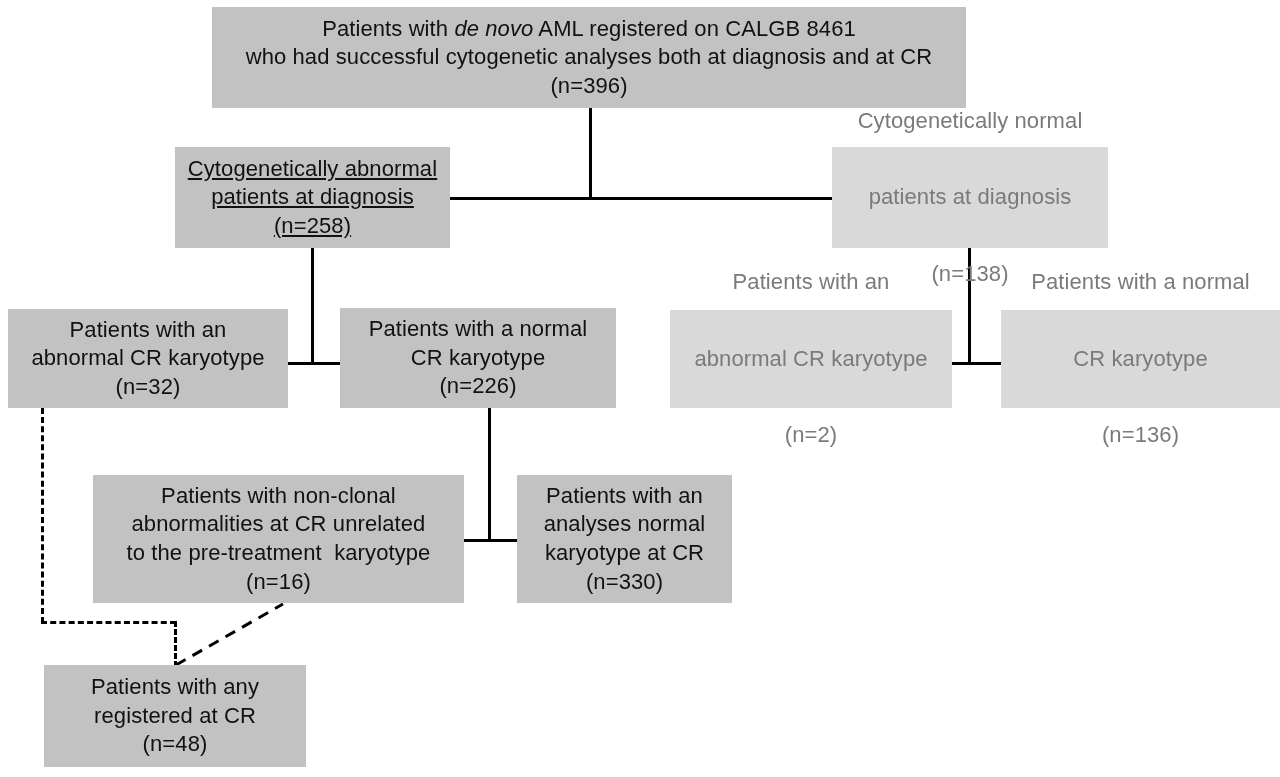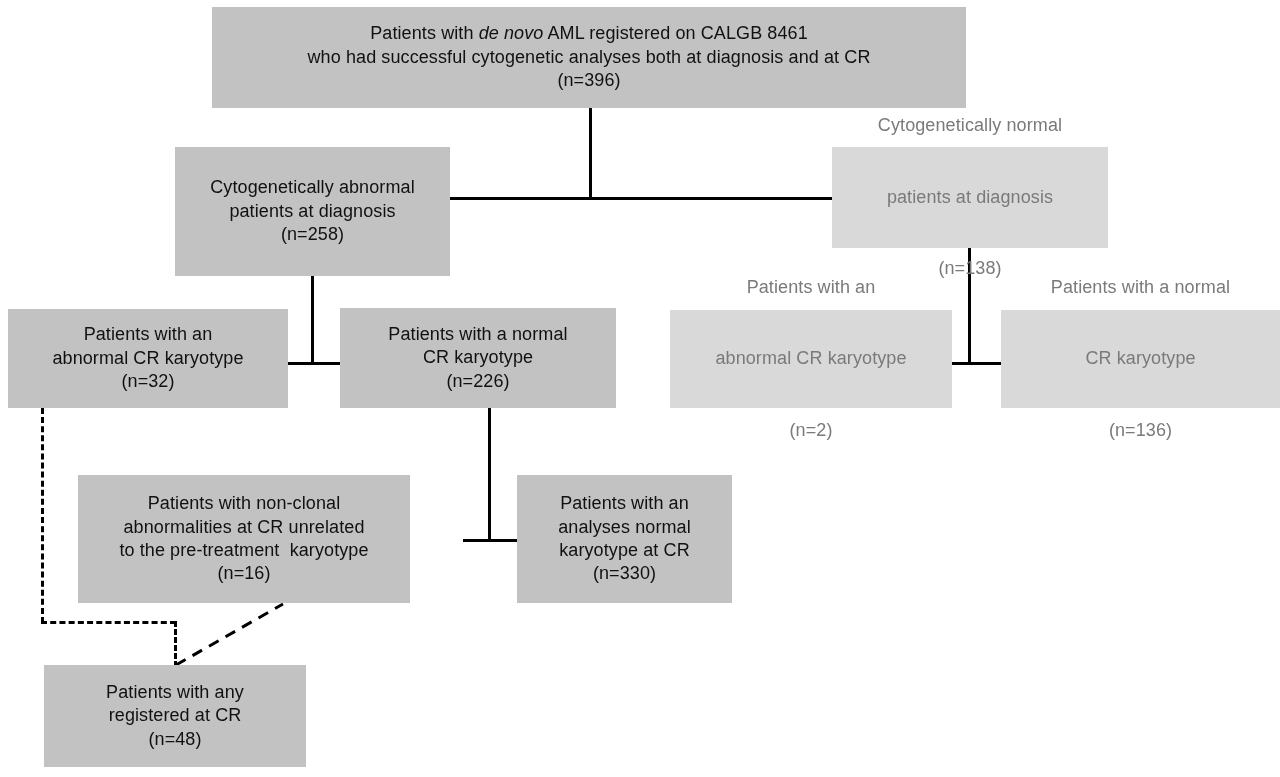--- a/index.html
+++ b/index.html
@@ -16,21 +16,21 @@
     overflow: hidden;
   }
   .node {
     position: absolute;
     box-sizing: border-box;
     display: flex;
     flex-direction: column;
     align-items: center;
     justify-content: center;
     text-align: left;
-    font-size: 18px;
+    font-size: 22px;
     line-height: 1.30;
     letter-spacing: 0.1px;
   }
   .node .ln { display: block; white-space: pre; }
   .node.dark {
     background: #c2c2c2;
     color: #111111;
   }
   .node.light {
     background: #d9d9d9;
@@ -84,21 +84,21 @@
   <svg class="diag" style="left:0px; top:590px; width:320px; height:90px;" viewBox="0 0 320 90">
     <line x1="176" y1="75" x2="283" y2="14" stroke="#000000" stroke-width="3" stroke-dasharray="11,8"></line>
   </svg>
 
   <div class="node dark" style="left:212px; top:7px; width:754px; height:101px;">
     <span class="ln"><span>Patients with </span><span class="em">de novo</span><span> AML registered on CALGB 8461</span></span>
     <span class="ln">who had successful cytogenetic analyses both at diagnosis and at CR</span>
     <span class="ln">(n=396)</span>
   </div>
 
-  <div class="node dark" style="left:175px; top:147px; width:275px; height:129px;">
+  <div class="node dark" style="left:175px; top:147px; width:275px; height:101px;text-decoration:underline;">
     <span class="ln">Cytogenetically abnormal</span>
     <span class="ln">patients at diagnosis</span>
     <span class="ln">(n=258)</span>
   </div>
 
   <div class="node light" style="left:832px; top:147px; width:276px; height:101px;">
     <span class="ln">Cytogenetically normal</span>
     <span class="ln">patients at diagnosis</span>
     <span class="ln">(n=138)</span>
   </div>
@@ -120,21 +120,21 @@
     <span class="ln">abnormal CR karyotype</span>
     <span class="ln">(n=2)</span>
   </div>
 
   <div class="node light" style="left:1001px; top:310px; width:279px; height:98px;">
     <span class="ln">Patients with a normal</span>
     <span class="ln">CR karyotype</span>
     <span class="ln">(n=136)</span>
   </div>
 
-  <div class="node dark" style="left:78px; top:475px; width:332px; height:128px;">
+  <div class="node dark" style="left:93px; top:475px; width:371px; height:128px;">
     <span class="ln">Patients with non-clonal</span>
     <span class="ln">abnormalities at CR unrelated</span>
     <span class="ln">to the pre-treatment  karyotype</span>
     <span class="ln">(n=16)</span>
   </div>
 
   <div class="node dark" style="left:517px; top:475px; width:215px; height:128px;">
     <span class="ln">Patients with an</span>
     <span class="ln">analyses normal</span>
     <span class="ln">karyotype at CR</span>

